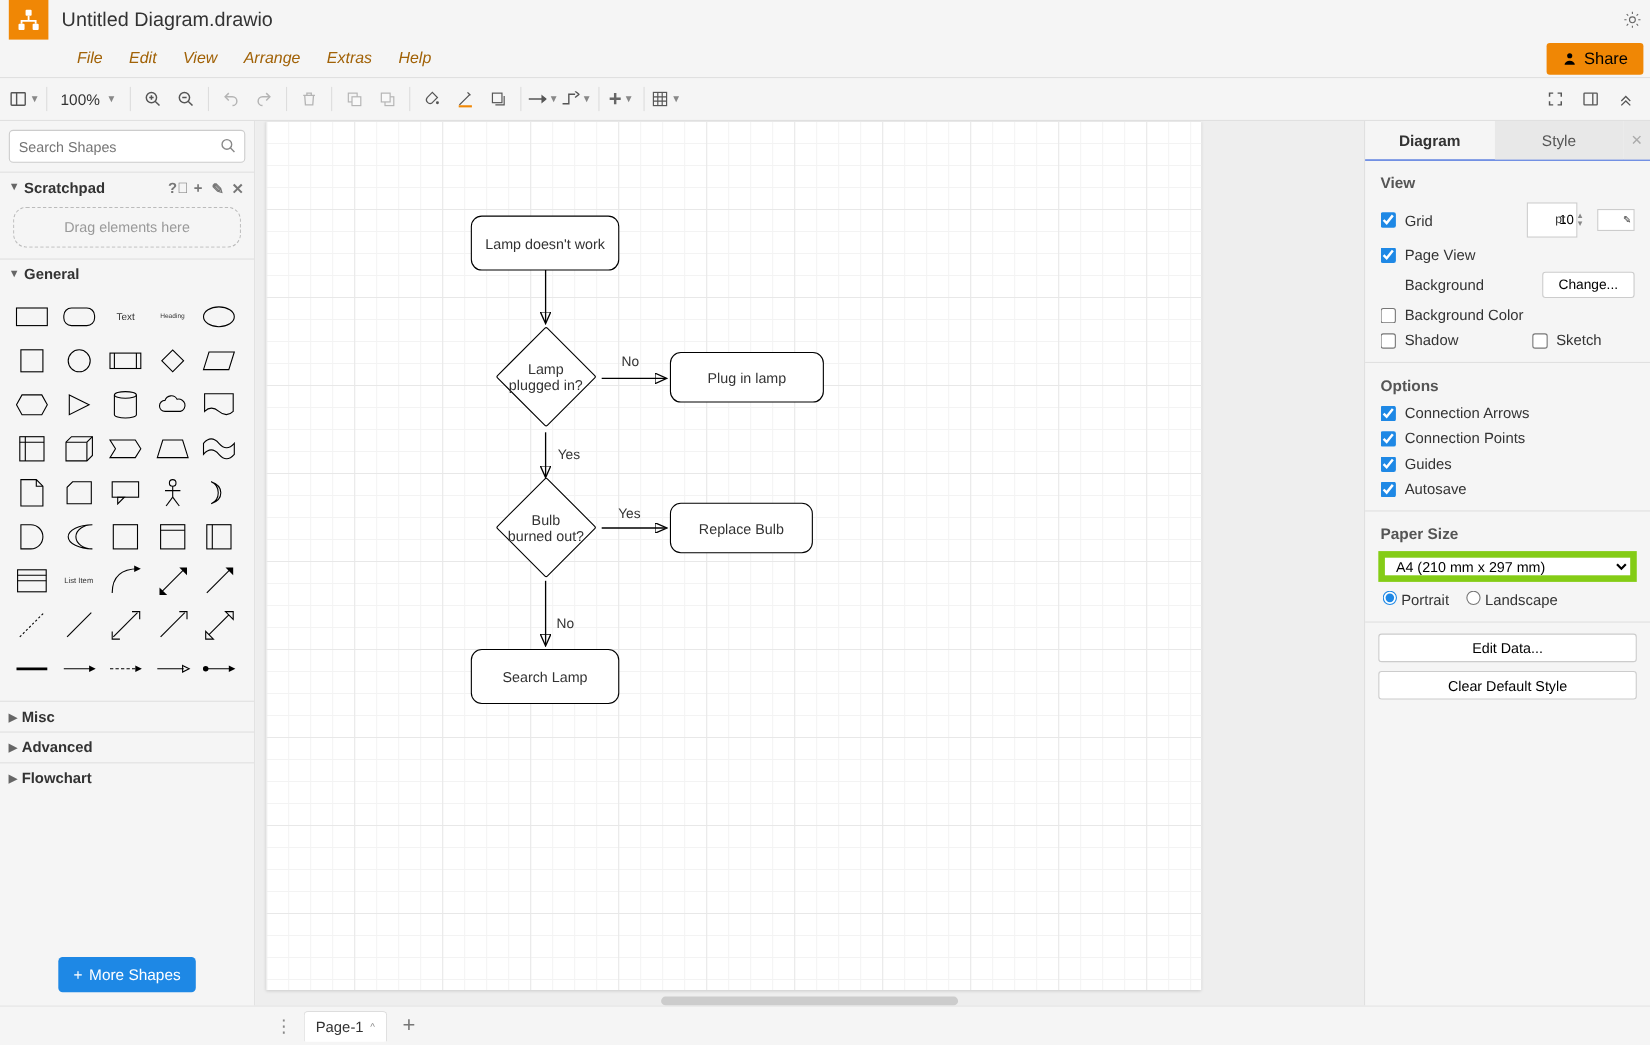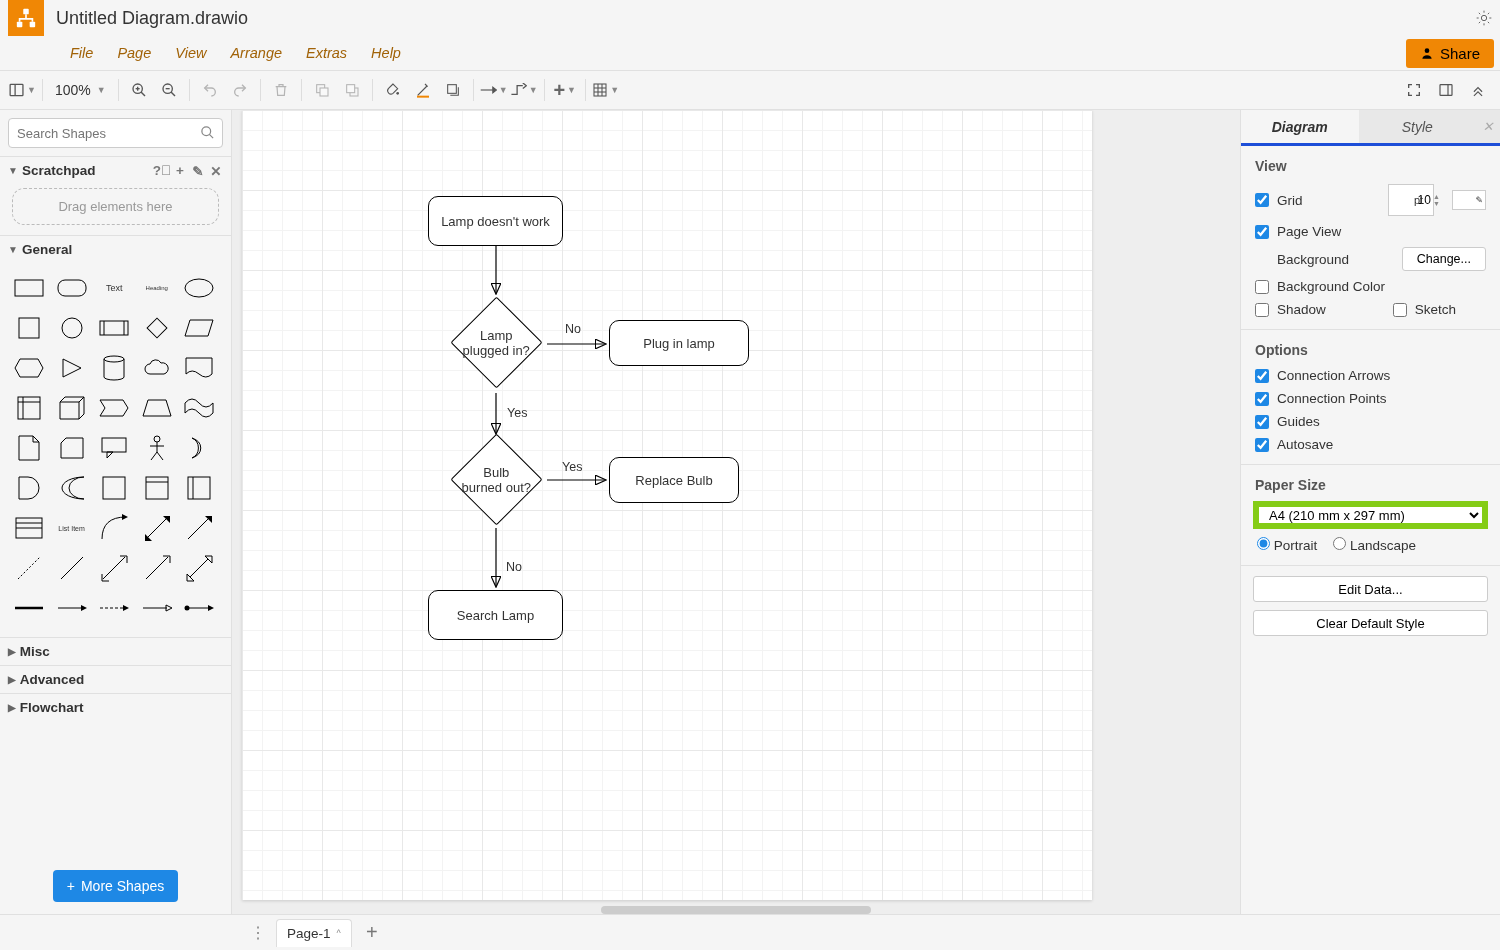--- a/index.html
+++ b/index.html
@@ -56,21 +56,21 @@
   }
   .canvas-scrollbar { position: absolute; bottom: 0; left: 50%; transform: translateX(-50%); width: 270px; height: 8px; background: #ccc; border-radius: 4px; }
   .fc-node { position: absolute; background: #fff; border: 1.5px solid #000; display: flex; align-items: center; justify-content: center; text-align: center; font-size: 13px; padding: 2px 6px; }
   .fc-rect { border-radius: 10px; }
   .fc-label { position: absolute; font-size: 12.5px; background: transparent; }
   .fc-diamond { transform: rotate(45deg); }
   .fc-diamond > span { transform: rotate(-45deg); display: block; }
   
   
   .right-panel { width: 260px; background: #f5f5f5; border-left: 1px solid #e0e0e0; display: flex; flex-direction: column; }
-  .right-tabs { display: flex; height: 36px; border-bottom: 3px solid #1d4ed8; font-style: italic; }
+  .right-tabs { display: flex; height: 36px; border-bottom: 1px solid #1d4ed8; }
   .rtab { flex: 1; display: flex; align-items: center; justify-content: center; font-size: 14px; font-weight: 600; color: #333; cursor: pointer; }
   .rtab.inactive { background: #e8e8e8; color: #555; font-weight: 500; text-align: center; }
   .close-tab { width: 24px; display: flex; align-items: center; justify-content: center; color: #aaa; background: #e8e8e8; cursor: pointer; }
   .rp-section-title { font-size: 14px; font-weight: 600; color: #555; padding: 12px 14px 6px; }
   .rp-row { display: flex; align-items: center; padding: 4px 14px; gap: 8px; font-size: 13.5px; }
   .chk { width: 14px; height: 14px; accent-color: #1e88e5; }
   .rp-row label { cursor: pointer; }
   input.num { width: 46px; height: 32px; text-align: right; font-size: 12px; border: 1px solid #ccc; padding-right: 2px; }
   .swatch-btn { width: 34px; height: 20px; border: 1px solid #ccc; background: #fff; cursor: pointer; display:flex; align-items:center; justify-content:flex-end; padding-right:2px;}
   .rp-row .spacer { flex: 1; }
@@ -100,21 +100,21 @@
   <span class="sun-icon">
     <svg width="16" height="16" viewBox="0 0 24 24" fill="none" stroke="currentColor" stroke-width="1.5">
         <circle cx="12" cy="12" r="4"></circle>
         <path d="M12 1v3M12 20v3M4.2 4.2l2.1 2.1M17.7 17.7l2.1 2.1M1 12h3M20 12h3M4.2 19.8l2.1-2.1M17.7 6.3l2.1-2.1"></path>
       </svg>
   </span>
 </div>
 
 <div class="menubar">
   <div class="menu-item">File</div>
-  <div class="menu-item">Page</div>
+  <div class="menu-item">Edit</div>
   <div class="menu-item">View</div>
   <div class="menu-item">Arrange</div>
   <div class="menu-item">Extras</div>
   <div class="menu-item">Help</div>
   <div class="share-btn">
     <svg width="14" height="14" viewBox="0 0 24 24" fill="currentColor">
         <circle cx="12" cy="8" r="4"></circle>
         <path d="M4 22 a8 6 0 0 1 16 0 Z"></path>
       </svg>
     <span>Share</span>

